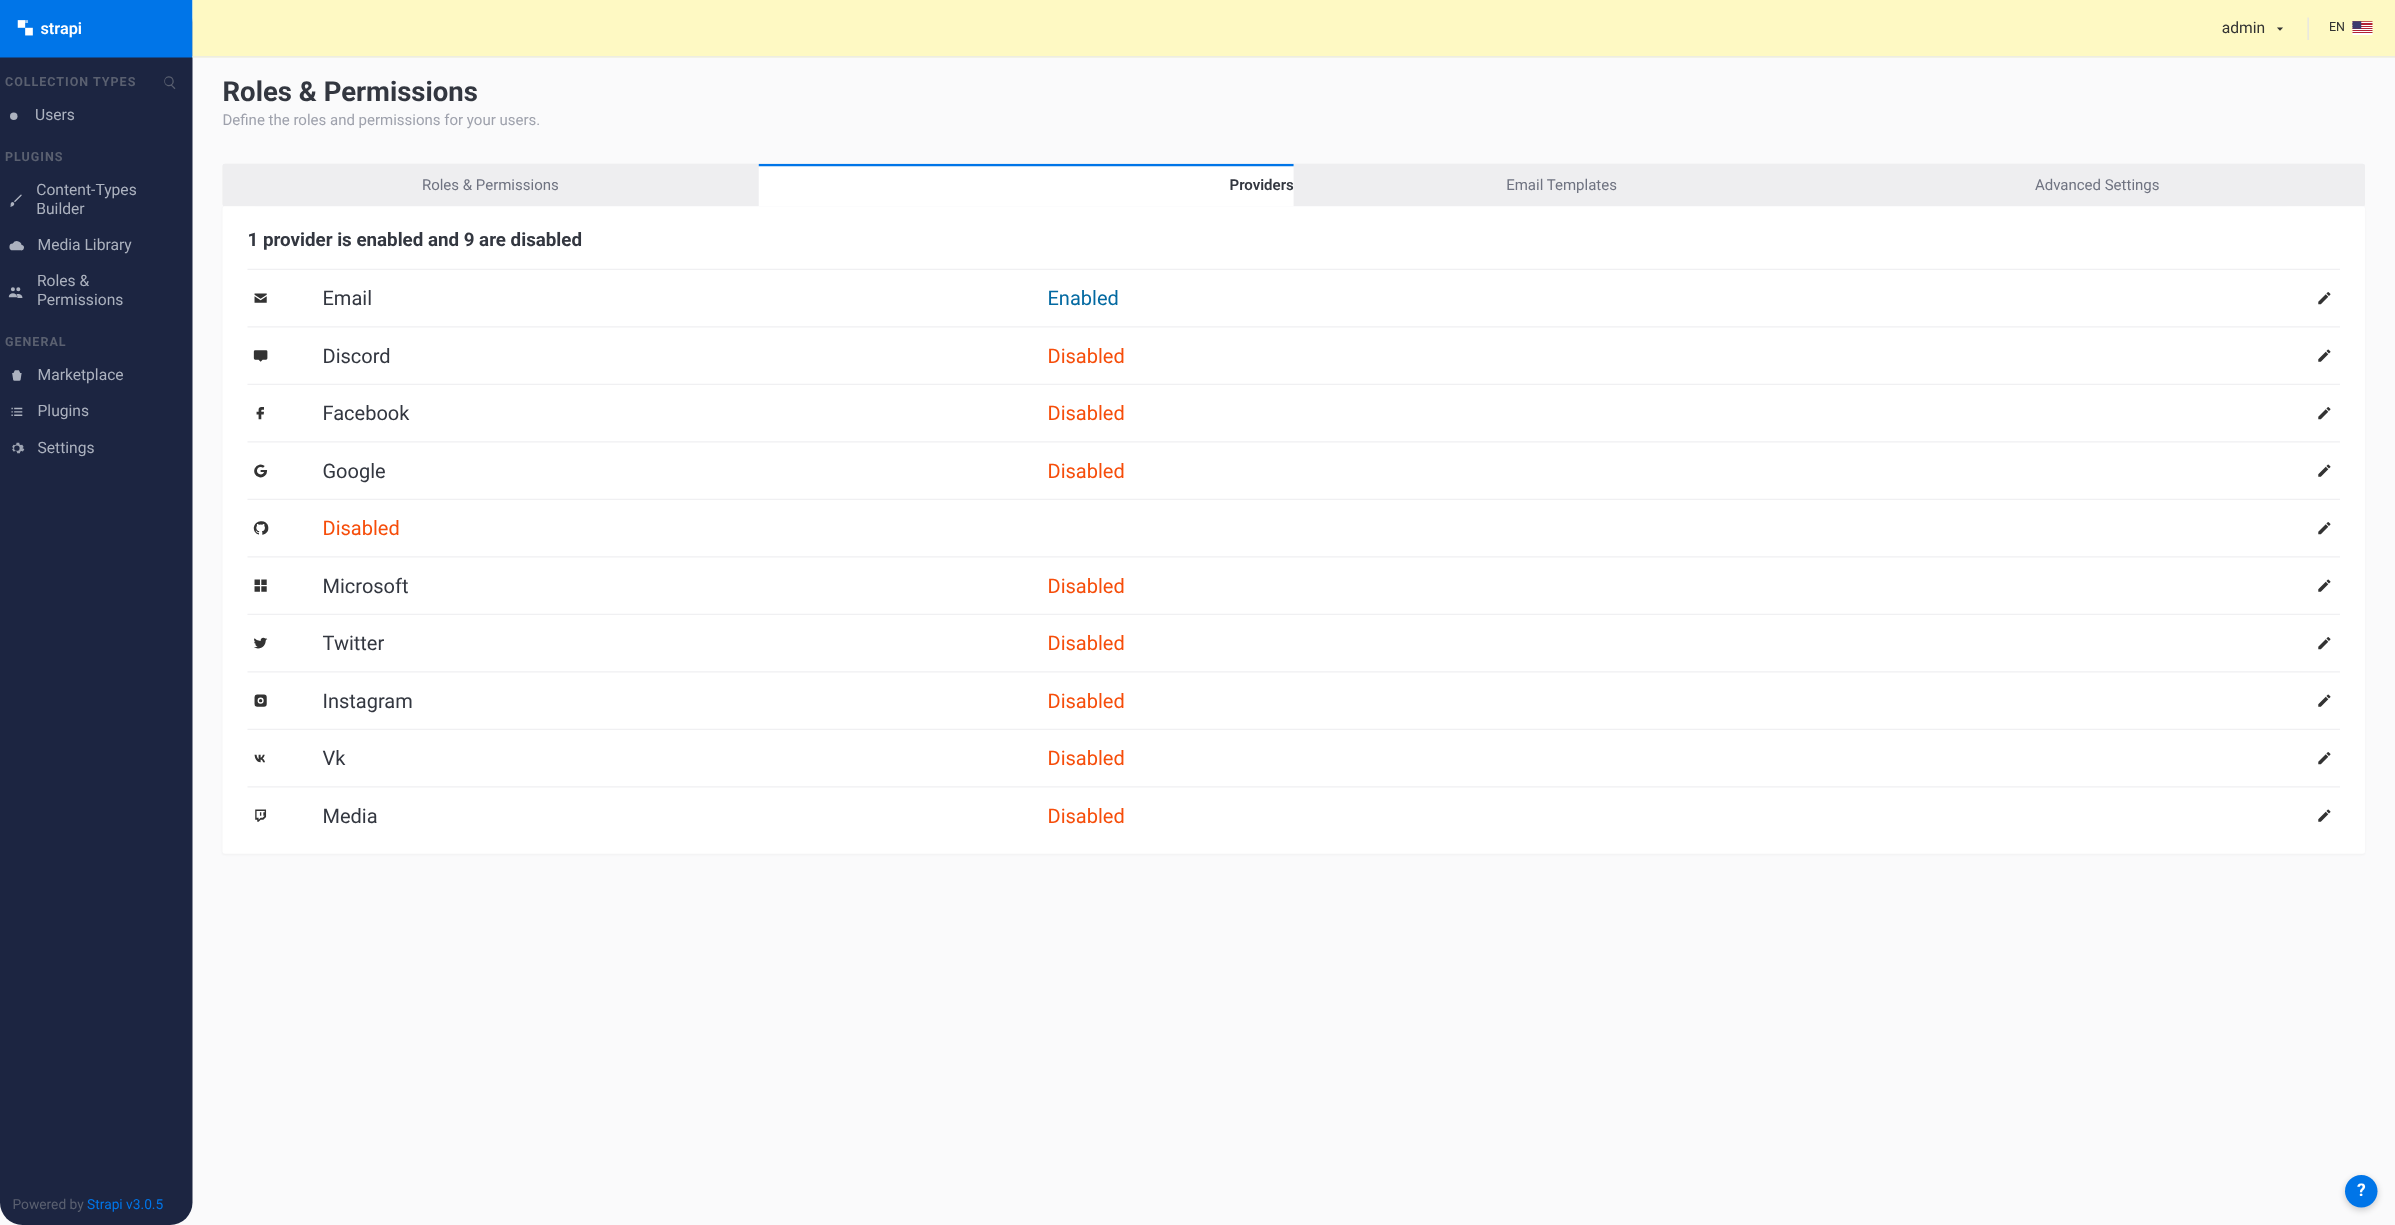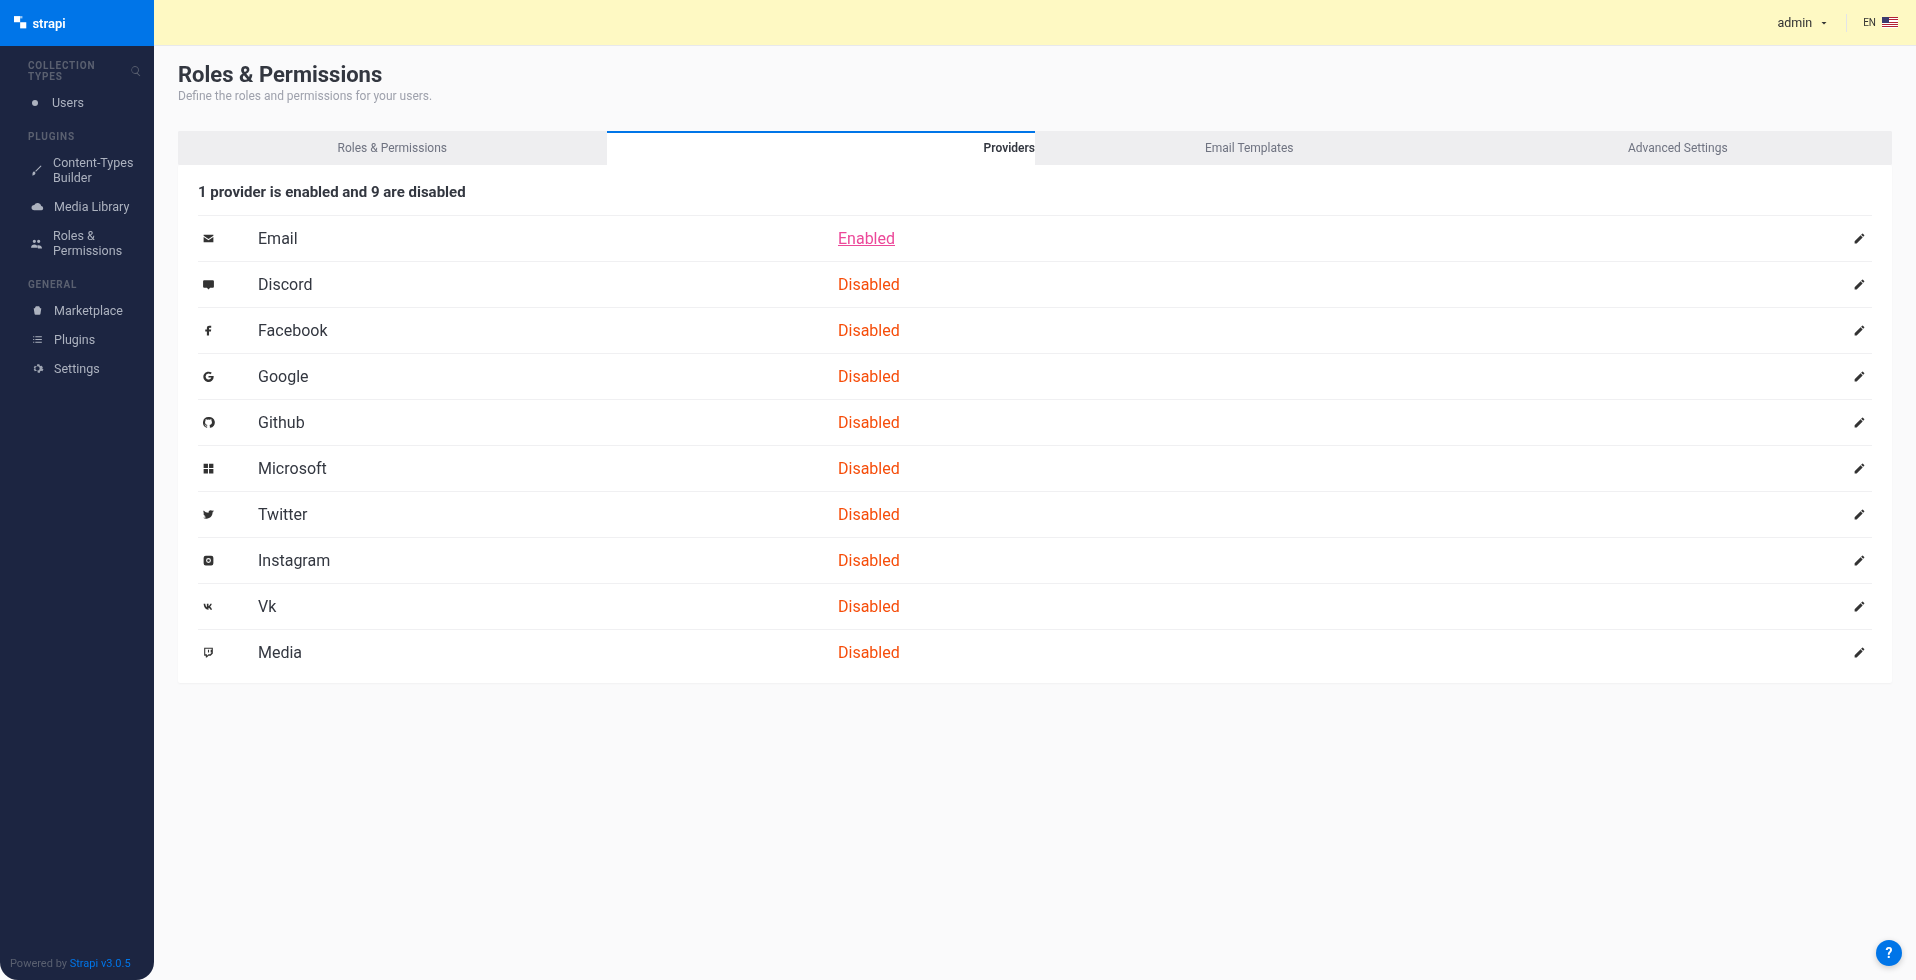--- a/index.html
+++ b/index.html
@@ -5,21 +5,21 @@
     * { margin: 0; padding: 0; box-sizing: border-box; }
     body { font-family: -apple-system, BlinkMacSystemFont, "Segoe UI", Roboto, "Helvetica Neue", Arial, sans-serif; font-size: 13px; color: #333740; background: #fafafb; overflow: hidden; }
     
     .app { display: flex; width: 100vw; height: 100vh; }
     
     
     .sidebar { width: 154px; background: #1c2541; display: flex; flex-direction: column; flex-shrink: 0; border-radius: 18px; }
     .logo-bar { background: #0075e8; height: 46px; display: flex; align-items: center; padding: 0 14px; }
     .logo-bar svg { height: 22px; }
     
-    .sidebar-section { padding: 14px 12px 0 28px; }
+    .sidebar-section { padding: 14px 12px 0 4px; }
     .sidebar-sec-head { display: flex; align-items: center; justify-content: space-between; }
     .sidebar-sec-title { color: #5a6070; font-size: 10px; font-weight: 700; letter-spacing: 0.8px; text-transform: uppercase; }
     .sidebar-search { color: #5a6070; cursor: pointer; }
     
     .sidebar-items { margin-top: 6px; }
     .sidebar-item { display: flex; align-items: center; gap: 10px; padding: 7px 2px; color: #acb2bf; font-size: 12.5px; cursor: pointer; }
     .sidebar-item .bullet { width: 6px; height: 6px; border-radius: 50%; background: #acb2bf; display: inline-block; margin: 0 4px 0 2px; }
     .sidebar-item .icon { width: 14px; display: inline-flex; justify-content: center; }
     
     .sidebar-footer { margin-top: auto; padding: 10px 10px; color: #5a6070; font-size: 11px; }
@@ -43,21 +43,21 @@
     .tab { flex: 1; text-align: center; padding: 10px 0; font-size: 12px; color: #6f7381; cursor: pointer; background: #eeeef0; }
     .tab.active { background: #fff; color: #333740; font-weight: 600; border-top: 2px solid #0075e8; padding-top: 8px; text-align: right; }
     
     .panel { background: #fff; border-radius: 2px; box-shadow: 0 1px 2px rgba(0,0,0,0.04); margin-top: 0; padding: 18px 20px 8px 20px; }
     .panel-heading { font-size: 15px; font-weight: 700; color: #333740; margin-bottom: 14px; }
     
     .provider-row { display: flex; align-items: center; padding: 13px 0; border-top: 1px solid #f0f0f2; font-size: 16px; cursor: pointer; }
     .pr-icon { width: 60px; display: flex; justify-content: flex-start; padding-left: 4px; color: #333; }
     .pr-name { flex: 0 0 580px; color: #333740; }
     .pr-status { flex: 1; }
-    .pr-status.enabled { color: #ec4899; text-decoration: underline; }
+    .pr-status.enabled { color: #0369a1; }
     .pr-status.disabled { color: #f64d0a; }
     .pr-edit { width: 40px; display: flex; justify-content: flex-end; padding-right: 6px; color: #333; cursor: pointer; }
     
     .help-fab { position: fixed; right: 14px; bottom: 14px; width: 26px; height: 26px; border-radius: 50%; background: #0075e8; color: #fff; display: flex; align-items: center; justify-content: center; font-weight: 700; font-size: 14px; cursor: pointer; box-shadow: 0 2px 6px rgba(0,0,0,0.2); }
     
     svg { display: block; }
   </style>
 </head>
 <body>
 
@@ -304,21 +304,20 @@
                   <use href="#i-pencil"></use>
                 </svg>
               </span>
             </div>
             <div class="provider-row">
               <span class="pr-icon">
                 <svg width="13" height="13">
                   <use href="#i-github"></use>
                 </svg>
               </span>
-              <span class="pr-name">Github</span>
               <span class="pr-status disabled">Disabled</span>
               <span class="pr-edit">
                 <svg width="13" height="13">
                   <use href="#i-pencil"></use>
                 </svg>
               </span>
             </div>
             <div class="provider-row">
               <span class="pr-icon">
                 <svg width="13" height="13">

